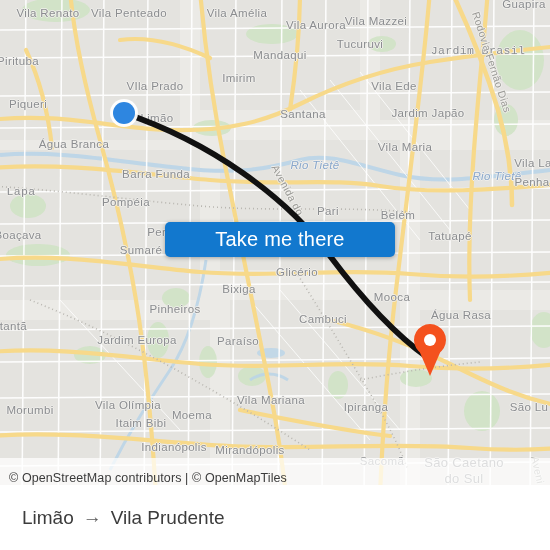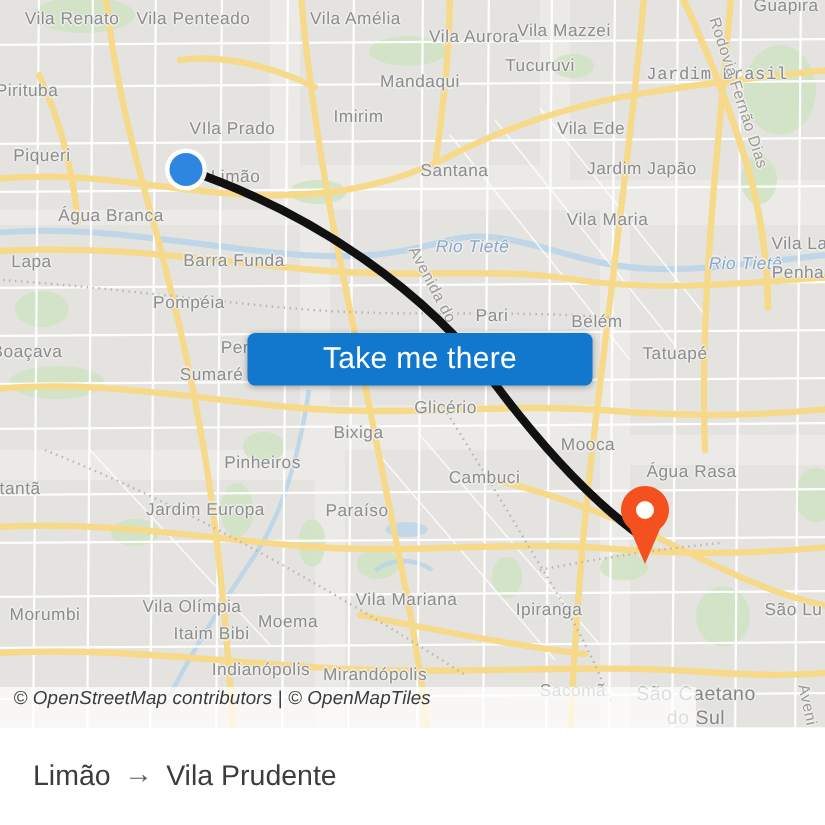--- a/index.html
+++ b/index.html
@@ -94,26 +94,25 @@
     align-items: center;
     justify-content: center;
     padding: 0;
   }
 
   
   #attribution {
     position: absolute;
     left: 0;
     bottom: 0;
-    width: 464px;
+    width: 550px;
     height: 27px;
     display: flex;
-    align-items: flex-start;
+    align-items: flex-end;
     background: rgba(255,255,255,0.72);
-    font-style: italic;
   }
   #attribution .attr-text {
     font-size: 12.5px;
     color: #3b3b3b;
     padding-left: 9px;
     letter-spacing: 0.1px;
     white-space: nowrap;
   }
 
   
@@ -300,21 +299,21 @@
         <div class="map-label" style="left: 155px; top: 86px;">VIla Prado</div>
         <div class="map-label" style="left: 28px; top: 104px;">Piqueri</div>
         <div class="map-label" style="left: 157px; top: 118px;">Limão</div>
         <div class="map-label" style="left: 303px; top: 114px;">Santana</div>
         <div class="map-label" style="left: 428px; top: 113px;">Jardim Japão</div>
         <div class="map-label road" style="left: 492px; top: 62px; transform: translate(-50%, -50%) rotate(72deg);">Rodovia Fernão Dias</div>
         <div class="map-label" style="left: 74px; top: 144px;">Água Branca</div>
         <div class="map-label" style="left: 405px; top: 147px;">Vila Maria</div>
         <div class="map-label water" style="left: 315px; top: 165px;">Rio Tietê</div>
         <div class="map-label water" style="left: 497px; top: 176px;">Rio Tietê</div>
-        <div class="map-label" style="left: 21px; top: 175px;">Lapa</div>
+        <div class="map-label" style="left: 21px; top: 191px; font-family: Liberation Mono, monospace;">Lapa</div>
         <div class="map-label" style="left: 156px; top: 174px;">Barra Funda</div>
         <div class="map-label" style="left: 533px; top: 163px;">Vila La</div>
         <div class="map-label" style="left: 532px; top: 182px;">Penha</div>
         <div class="map-label road" style="left: 288px; top: 190px; transform: translate(-50%, -50%) rotate(62deg);">Avenida do</div>
         <div class="map-label" style="left: 126px; top: 202px;">Pompéia</div>
         <div class="map-label" style="left: 328px; top: 211px;">Pari</div>
         <div class="map-label" style="left: 398px; top: 215px;">Belém</div>
         <div class="map-label" style="left: 18px; top: 235px;">Boaçava</div>
         <div class="map-label" style="left: 160px; top: 232px;">Perd</div>
         <div class="map-label" style="left: 450px; top: 236px;">Tatuapé</div>

